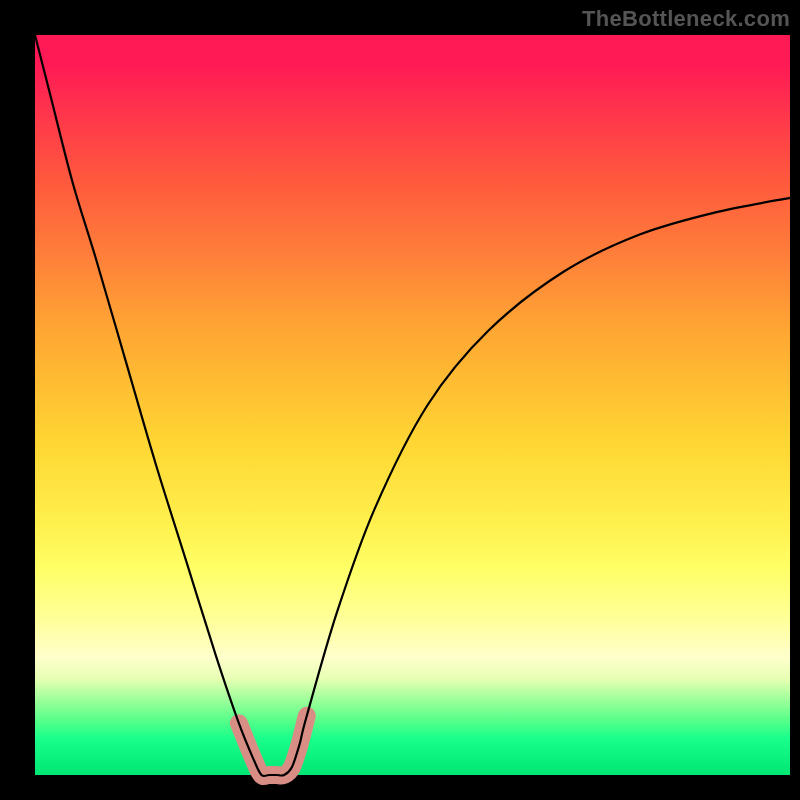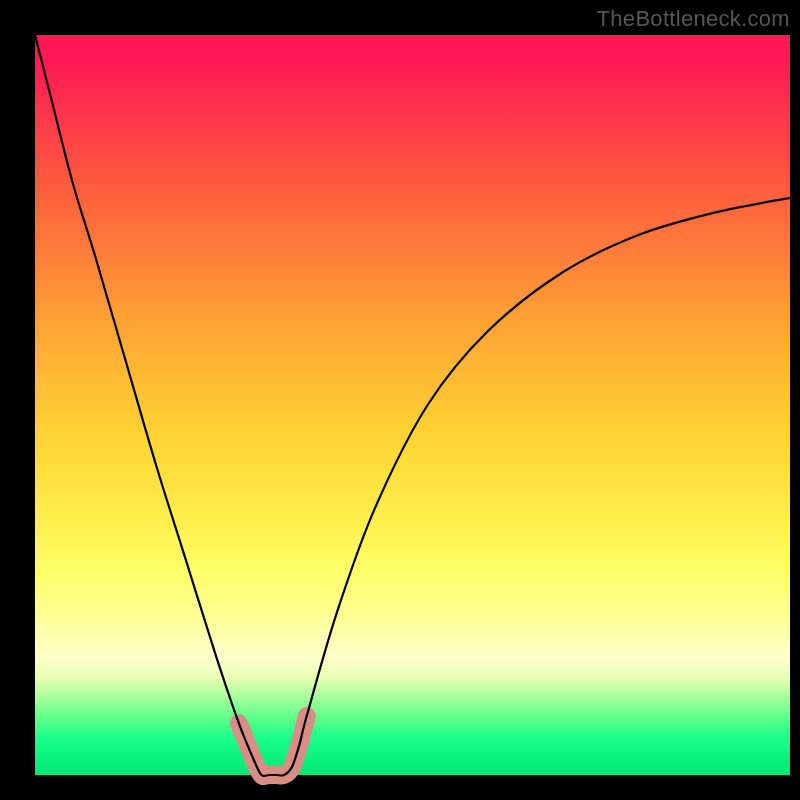--- a/index.html
+++ b/index.html
@@ -43,21 +43,21 @@
       #1aff8c 95%,
       #00e673 100%
     );
   }
   .watermark {
     position: absolute;
     top: 6px;
     right: 10px;
     color: #555;
     font-size: 22px;
-    font-weight: 400;
+    font-weight: 700;
     letter-spacing: 0.3px;
     user-select: none;
   }
   svg.curve {
     position: absolute;
     left: 0;
     top: 0;
     width: 755px;
     height: 740px;
     overflow: visible;

